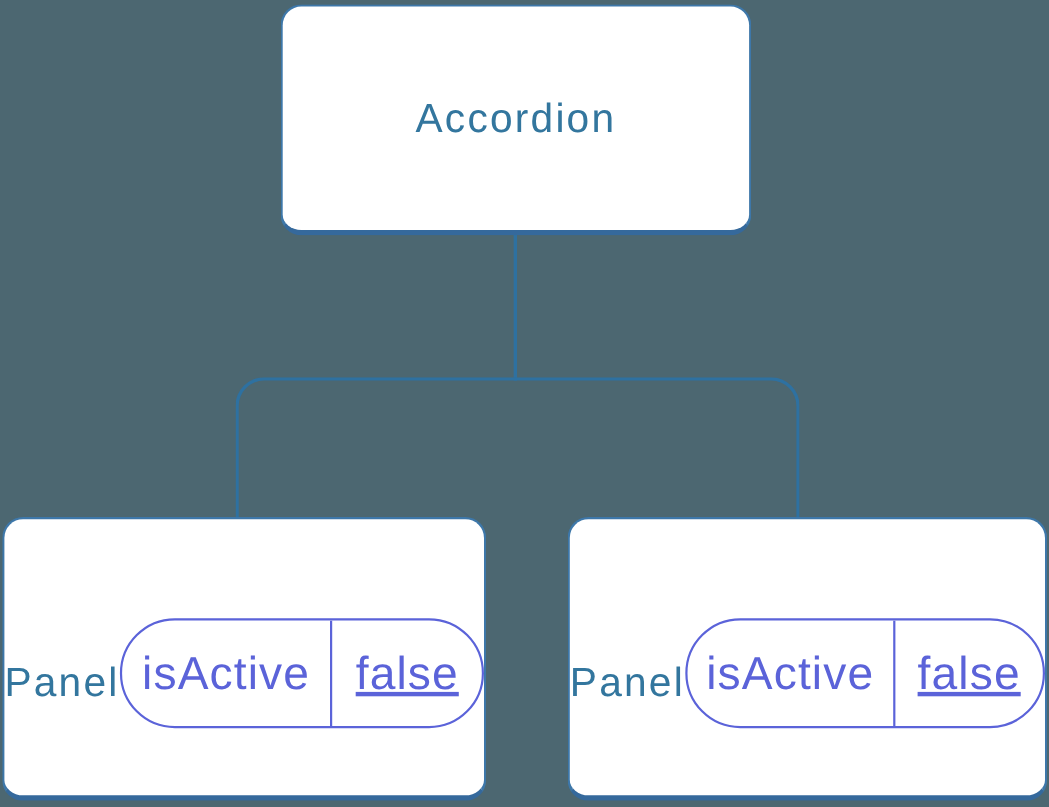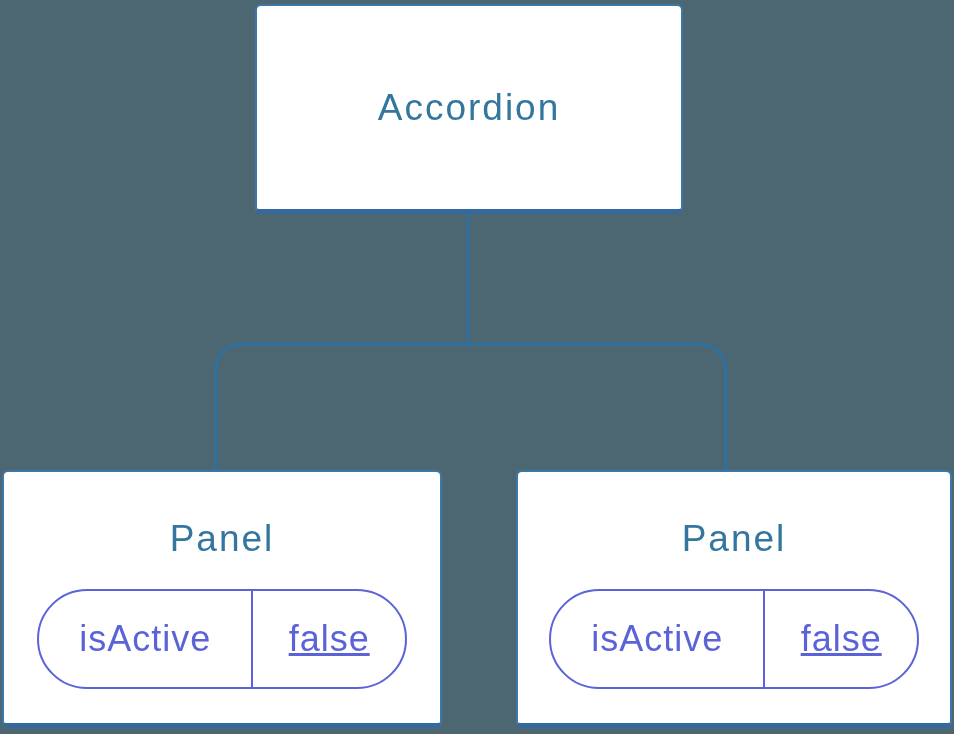--- a/index.html
+++ b/index.html
@@ -28,31 +28,31 @@
     border-radius: 26px 26px 0 0;
   }
 
   
   .node {
     position: absolute;
     box-sizing: border-box;
     background: var(--box-fill, #ffffff);
     border: 2px solid var(--box-border, #3d77a9);
     border-bottom: 5px solid var(--box-border-bottom, #35699c);
-    border-radius: 6px;
+    border-radius: 19px;
   }
   .root-node {
     left: 255px; top: 4px;
     width: 428px; height: 210px;
     display: flex; align-items: center; justify-content: center;
   }
   .panel-node {
     top: 470px;
     width: 440px; height: 258px;
-    display: flex; flex-direction: column; align-items: center;
+    display: flex; flex-direction: row; align-items: center;
   }
   .panel-left  { left: 2px; }
   .panel-right { left: 516px; width: 436px; }
 
   .node-title {
     color: var(--title-text, #33769e);
     font-size: 37px;
     font-weight: 500;
     letter-spacing: 2px;
     line-height: 42px;
@@ -67,21 +67,21 @@
     box-sizing: border-box;
     border: 2px solid var(--state-accent, #5b63d9);
     border-radius: 50px;
     display: flex;
     overflow: hidden;
     background: var(--box-fill, #ffffff);
   }
   .pill-cell {
     display: flex; align-items: center; justify-content: center;
     color: var(--state-accent, #5b63d9);
-    font-size: 36px;
+    font-size: 42px;
     letter-spacing: 1px;
   }
   .pill-name  { flex: 1.4; border-right: 2px solid var(--state-accent, #5b63d9); }
   .pill-value { flex: 1; text-decoration: underline; }
 </style>
 </head>
 <body>
 
 <div class="stage">
 

